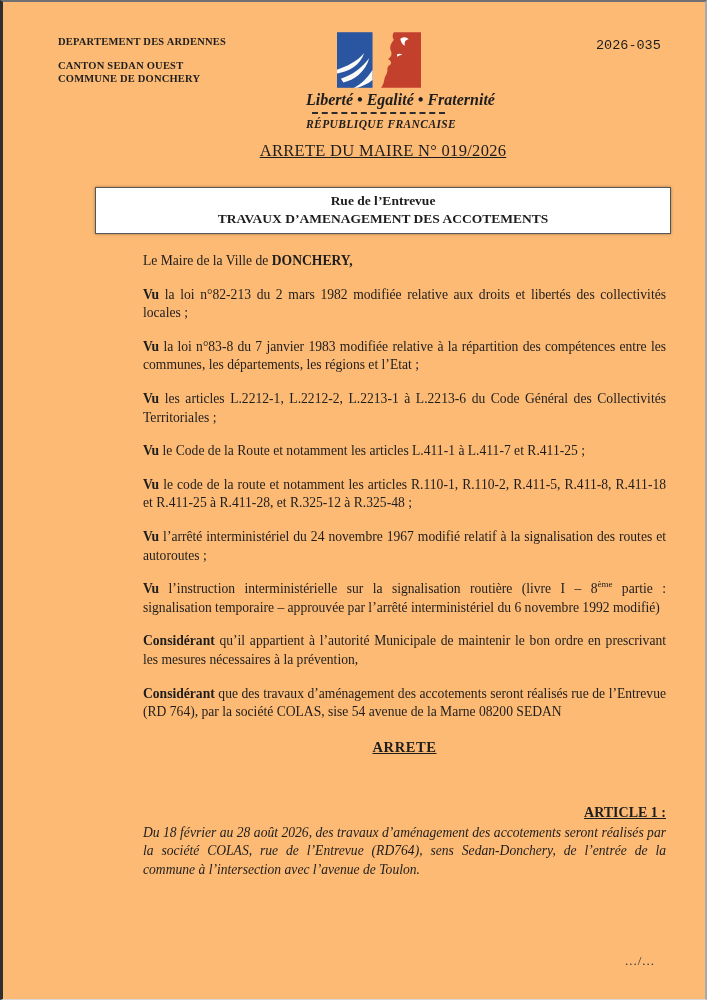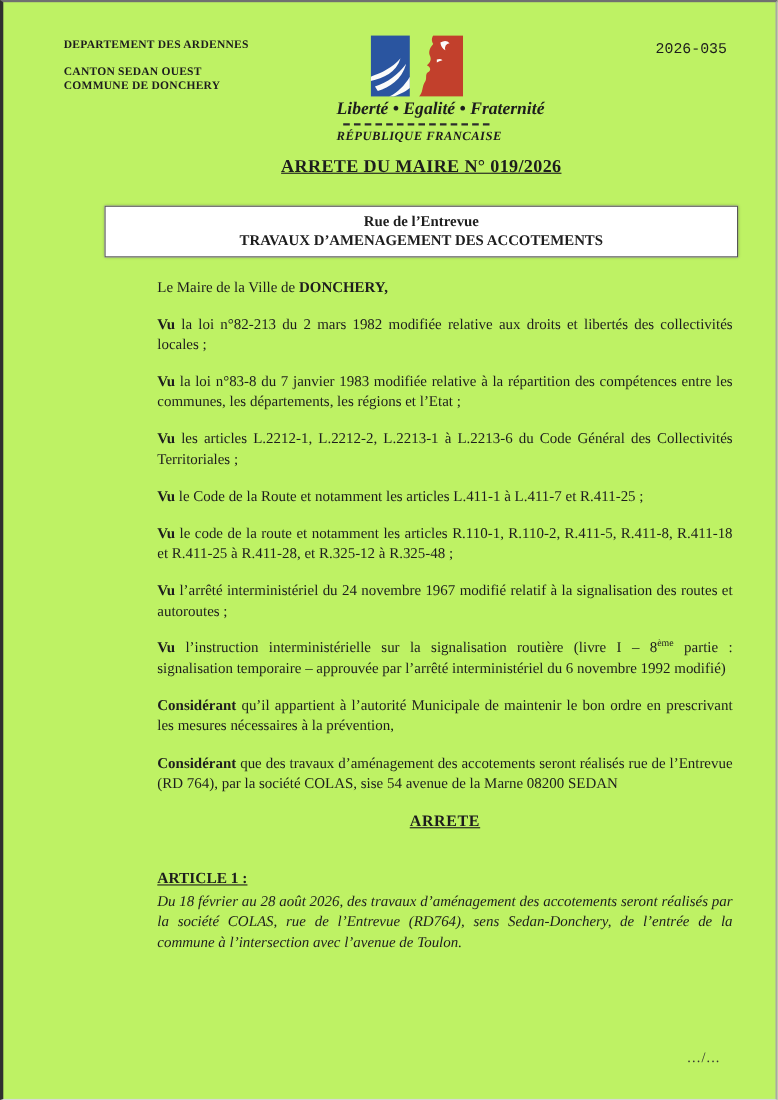--- a/index.html
+++ b/index.html
@@ -1,20 +1,20 @@
 <!DOCTYPE html>
 <html><head>
 <meta charset="utf-8">
 <style>
   html,body { margin:0; padding:0; background:#e9e9e9; }
   .page {
     position:relative;
     width:707px; height:1000px;
     box-sizing:border-box;
-    background:#bef264;
+    background:#fdba74;
     font-family:"Liberation Serif", serif;
     color:#1d1d1d;
     border-left:3px solid #2f2f2f;
     border-top:2px solid #707070;
     border-right:2px solid #a8a8a8;
     border-bottom:1px solid #d8d8d8;
     overflow:hidden;
   }
   
   .admin-block {
@@ -24,21 +24,21 @@
   .admin-dept { margin-bottom:11px; }
   .logo-block { position:absolute; left:303px; top:30px; width:145px; text-align:center; }
   .logo-svg { display:block; margin:0 auto; }
   .logo-motto { font-style:italic; font-weight:bold; font-size:16px; margin-top:3px; white-space:nowrap; }
   .logo-sep { border-top:2px dashed #2c2c2c; margin:3px 6px 4px; }
   .logo-republic { font-style:italic; font-weight:bold; font-size:11.5px; letter-spacing:0.4px; white-space:nowrap; }
   .ref-number { position:absolute; left:593px; top:36px; font-size:13.5px;font-family:Liberation Mono, monospace; }
   
   .decree-title {
     position:absolute; top:139px; left:92px; width:576px;
-    text-align:center; font-weight:bold; font-size:16.5px;
+    text-align:center; font-weight:normal; font-size:16.5px;
     letter-spacing:0.3px; text-decoration:underline;
   }
   .subject-box {
     position:absolute; top:185px; left:92px; width:576px;
     box-sizing:border-box;
     border:1px solid #565656;
     box-shadow:0 0 3px rgba(0,0,0,0.35);
     background:#ffffff;
     text-align:center; font-weight:bold; font-size:13.5px; line-height:18px;
     padding:4px 6px 5px;
@@ -46,25 +46,25 @@
   
   .body-col {
     position:absolute; top:250px; left:140px; width:523px;
     font-size:13.6px; line-height:18.6px; text-align:justify;
   }
   .body-col p { margin:0 0 15px; }
   .lead { font-weight:bold; }
   .arrete-heading {
     text-align:center; font-weight:bold; text-decoration:underline;
     font-size:14.5px; letter-spacing:0.6px;
-    margin:16px 0 35px !important;
+    margin:16px 0 48px !important;
   }
   .article-heading {
     font-weight:bold; text-decoration:underline; font-size:14px;
-    margin:0 0 1px !important; text-align:left;
+    margin:0 0 1px !important; text-align:right;
   }
   .article-text { margin:0 !important;font-style:italic; }
   .continuation { position:absolute; right:50px; bottom:30px; font-size:13px; letter-spacing:1px; color:#333; }
   sup { font-size:9px; line-height:0; }
 </style>
 </head>
 <body>
 
 <div class="page">
 

